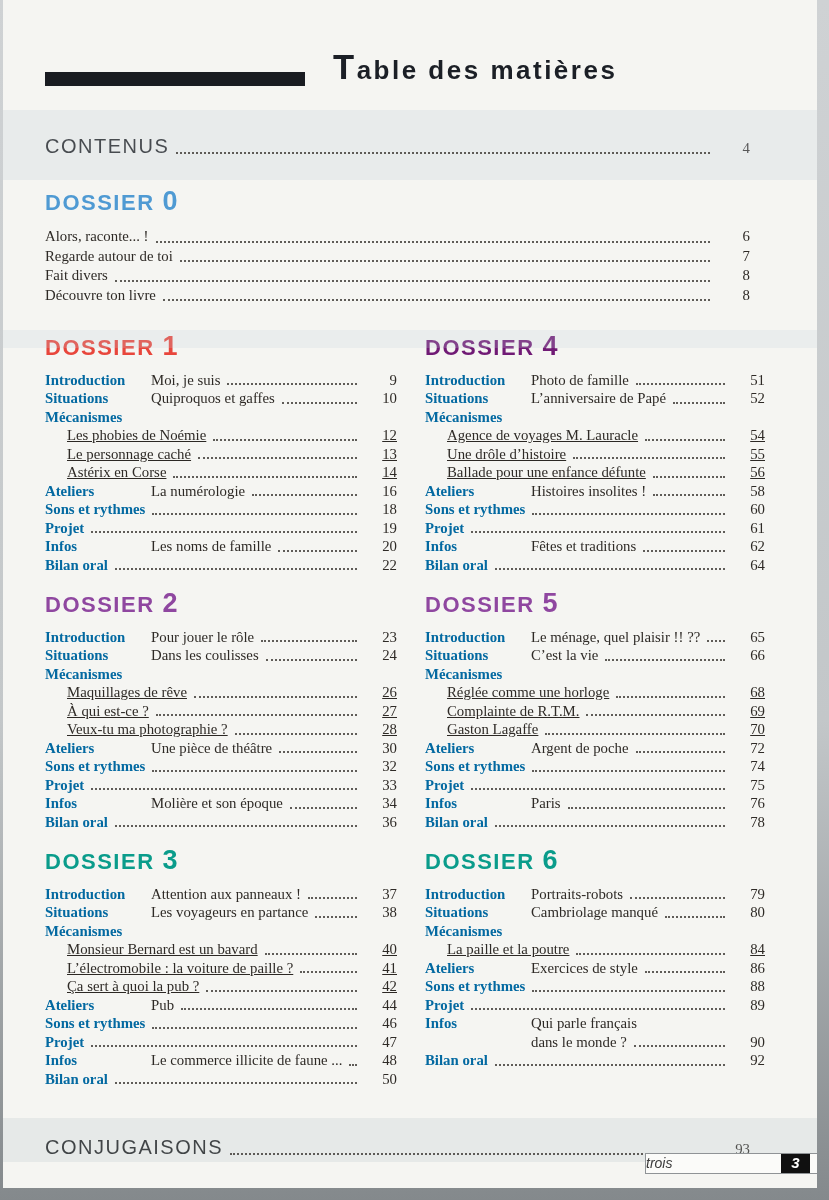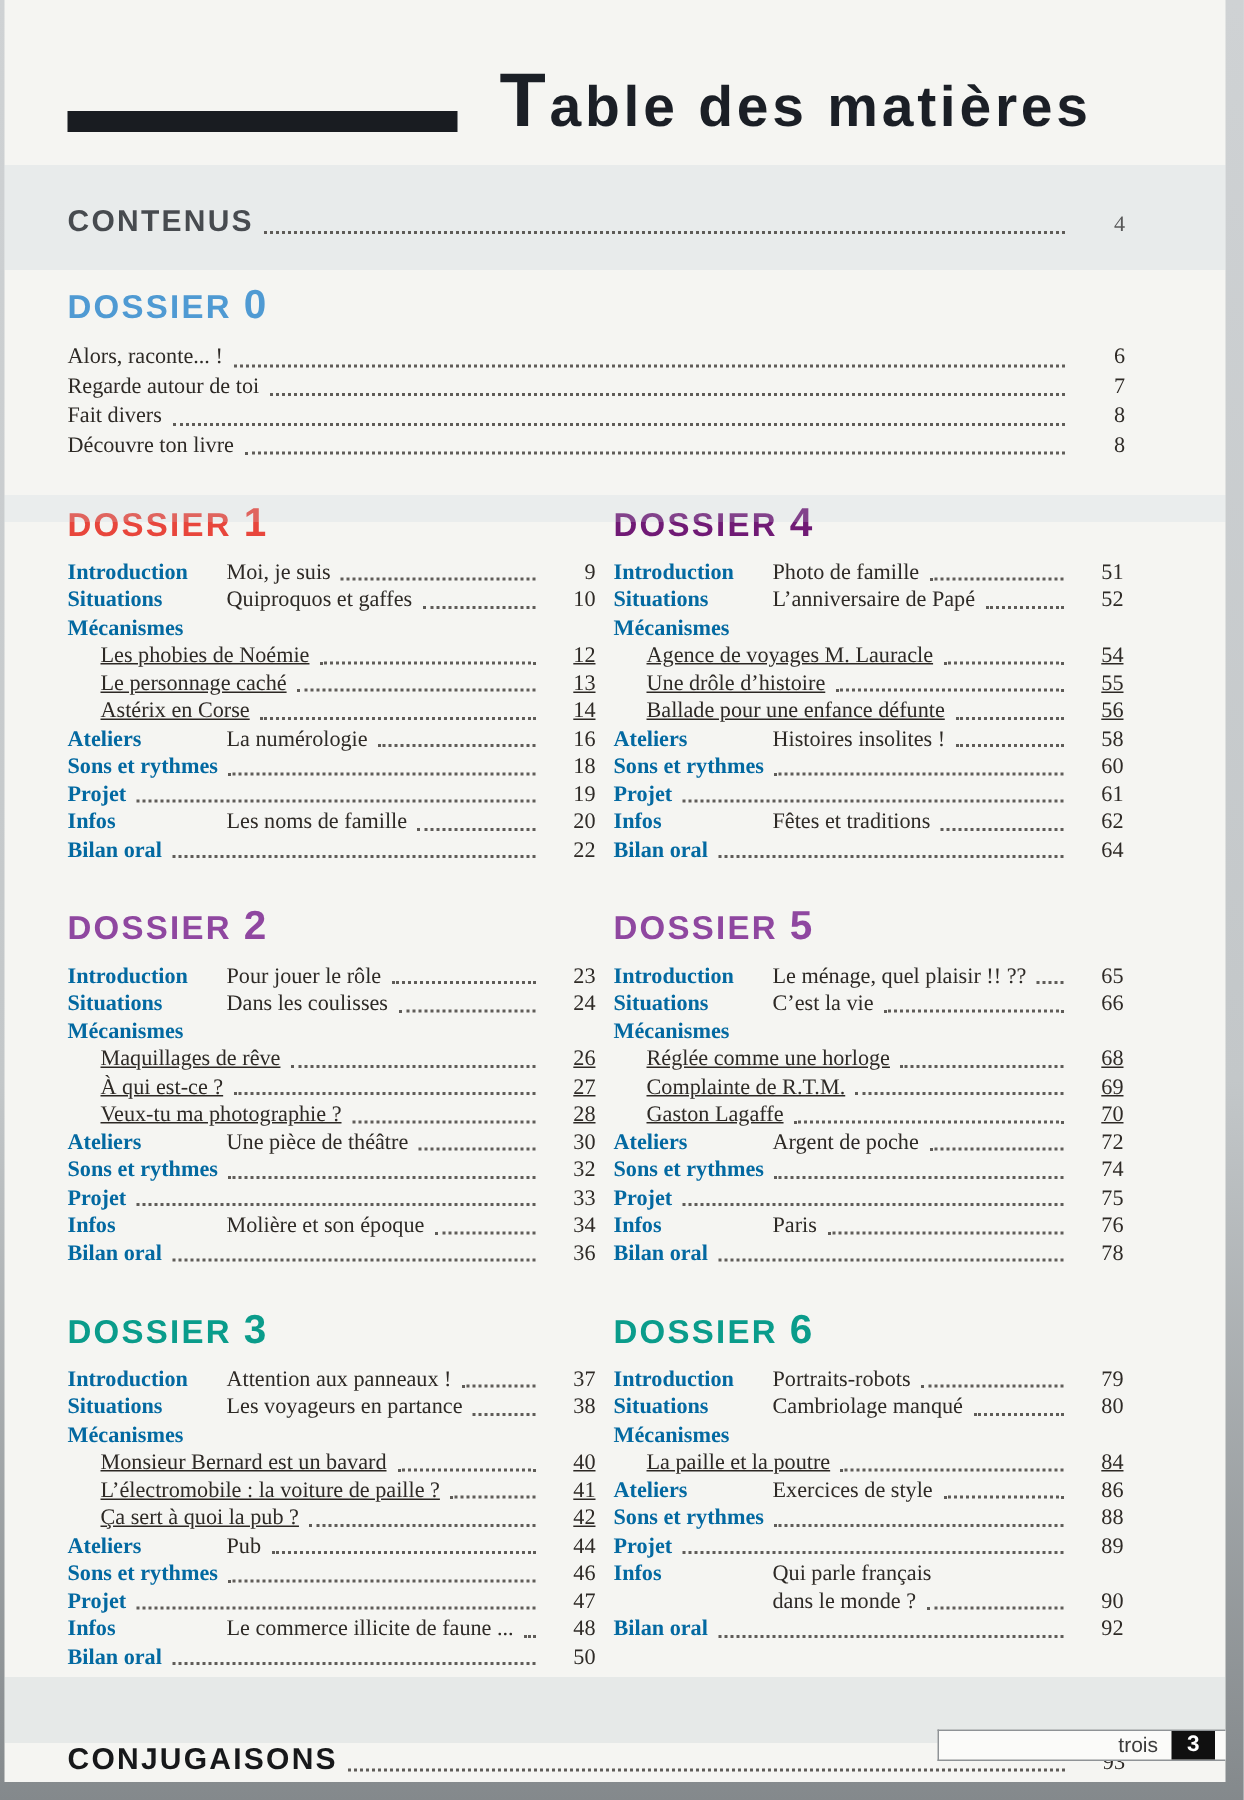--- a/index.html
+++ b/index.html
@@ -25,21 +25,21 @@
   .band-3 { top:1118px; height:44px; background:rgba(188,198,205,0.25); }
 
   
   .header { display:flex; align-items:flex-end; padding-top:44px; }
   .title-bar {
     width:260px; height:14px; background:#191c21;
     margin-left:42px; margin-bottom:7px; flex:none;
   }
   .page-title {
     font-family:"Liberation Sans", sans-serif;
-    font-weight:800; font-size:38px; line-height:46px;
+    font-weight:800; font-size:26px; line-height:46px;
     letter-spacing:2.5px; color:#1b1f26; margin-left:28px;
     white-space:nowrap;
   }
   .page-title::first-letter { font-size:1.33em; }
 
   
   .row { display:flex; align-items:baseline; white-space:nowrap; }
   .lbl { font-weight:700; color:#0369a1; }
   .with-title > .lbl { flex:0 0 106px; }
   .ttl { color:#2e2a26; }
@@ -49,48 +49,49 @@
     align-self:flex-end; margin:0 6px 4px 7px;
     opacity:.85;
   }
   .pg { flex:0 0 34px; text-align:right; color:#2e2a26; }
   .indent { padding-left:22px;text-decoration:underline; }
 
   
   .big-row { padding:0 67px 0 42px; }
   .big-lbl {
     font-family:"Liberation Sans", sans-serif;
-    font-weight:700; font-size:20px; letter-spacing:1.5px; color:#17181a;
+    font-weight:400; font-size:20px; letter-spacing:1.5px; color:#17181a;
   }
   .contenus-row { margin-top:44px; }
   .conjugaisons-row { margin-top:30px;justify-content:space-between; }
 
   
   .dossier-heading {
     font-family:"Liberation Sans", sans-serif;
     font-weight:800; font-size:22px; letter-spacing:1.5px;
     margin-bottom:13px; white-space:nowrap;
   }
   .dossier-num { font-size:27px; margin-left:8px; font-weight:900; }
   #dossier-zero { padding:0 67px 0 42px; margin-top:34px; }
   #dossier-zero .dossier-heading { margin-bottom:15px; }
   #dossier-zero .row { line-height:19.5px; }
 
   #dossier-grid {
     display:grid; grid-template-columns:352px 340px; column-gap:28px;
-    padding-left:42px; margin-top:32px;gap:12px;
+    padding-left:42px; margin-top:32px;
   }
   .dossier { margin-bottom:20px; }
 
   
   .footer-bar {
-    position:absolute; right:0; bottom:14px; width:192px; height:21px;
+    position:absolute; right:0; bottom:14px; width:172px; height:21px;
     background:#fbfbf9; border:1px solid #8f9396; border-right:none;
-    display:flex; align-items:stretch; justify-content:flex-end;
+    display:flex; align-items:stretch; justify-content:space-between;
     padding-right:7px;
+    font-style:italic;
   }
   .footer-word {
     font-family:"Liberation Sans", sans-serif;
     font-size:14px; color:#3c3c3c; align-self:center; margin-right:9px;
   }
   .footer-num {
     width:29px; background:#101010; color:#fff;
     font-family:"Liberation Sans", sans-serif; font-weight:700; font-size:15px;
     display:flex; align-items:center; justify-content:center;
   }

